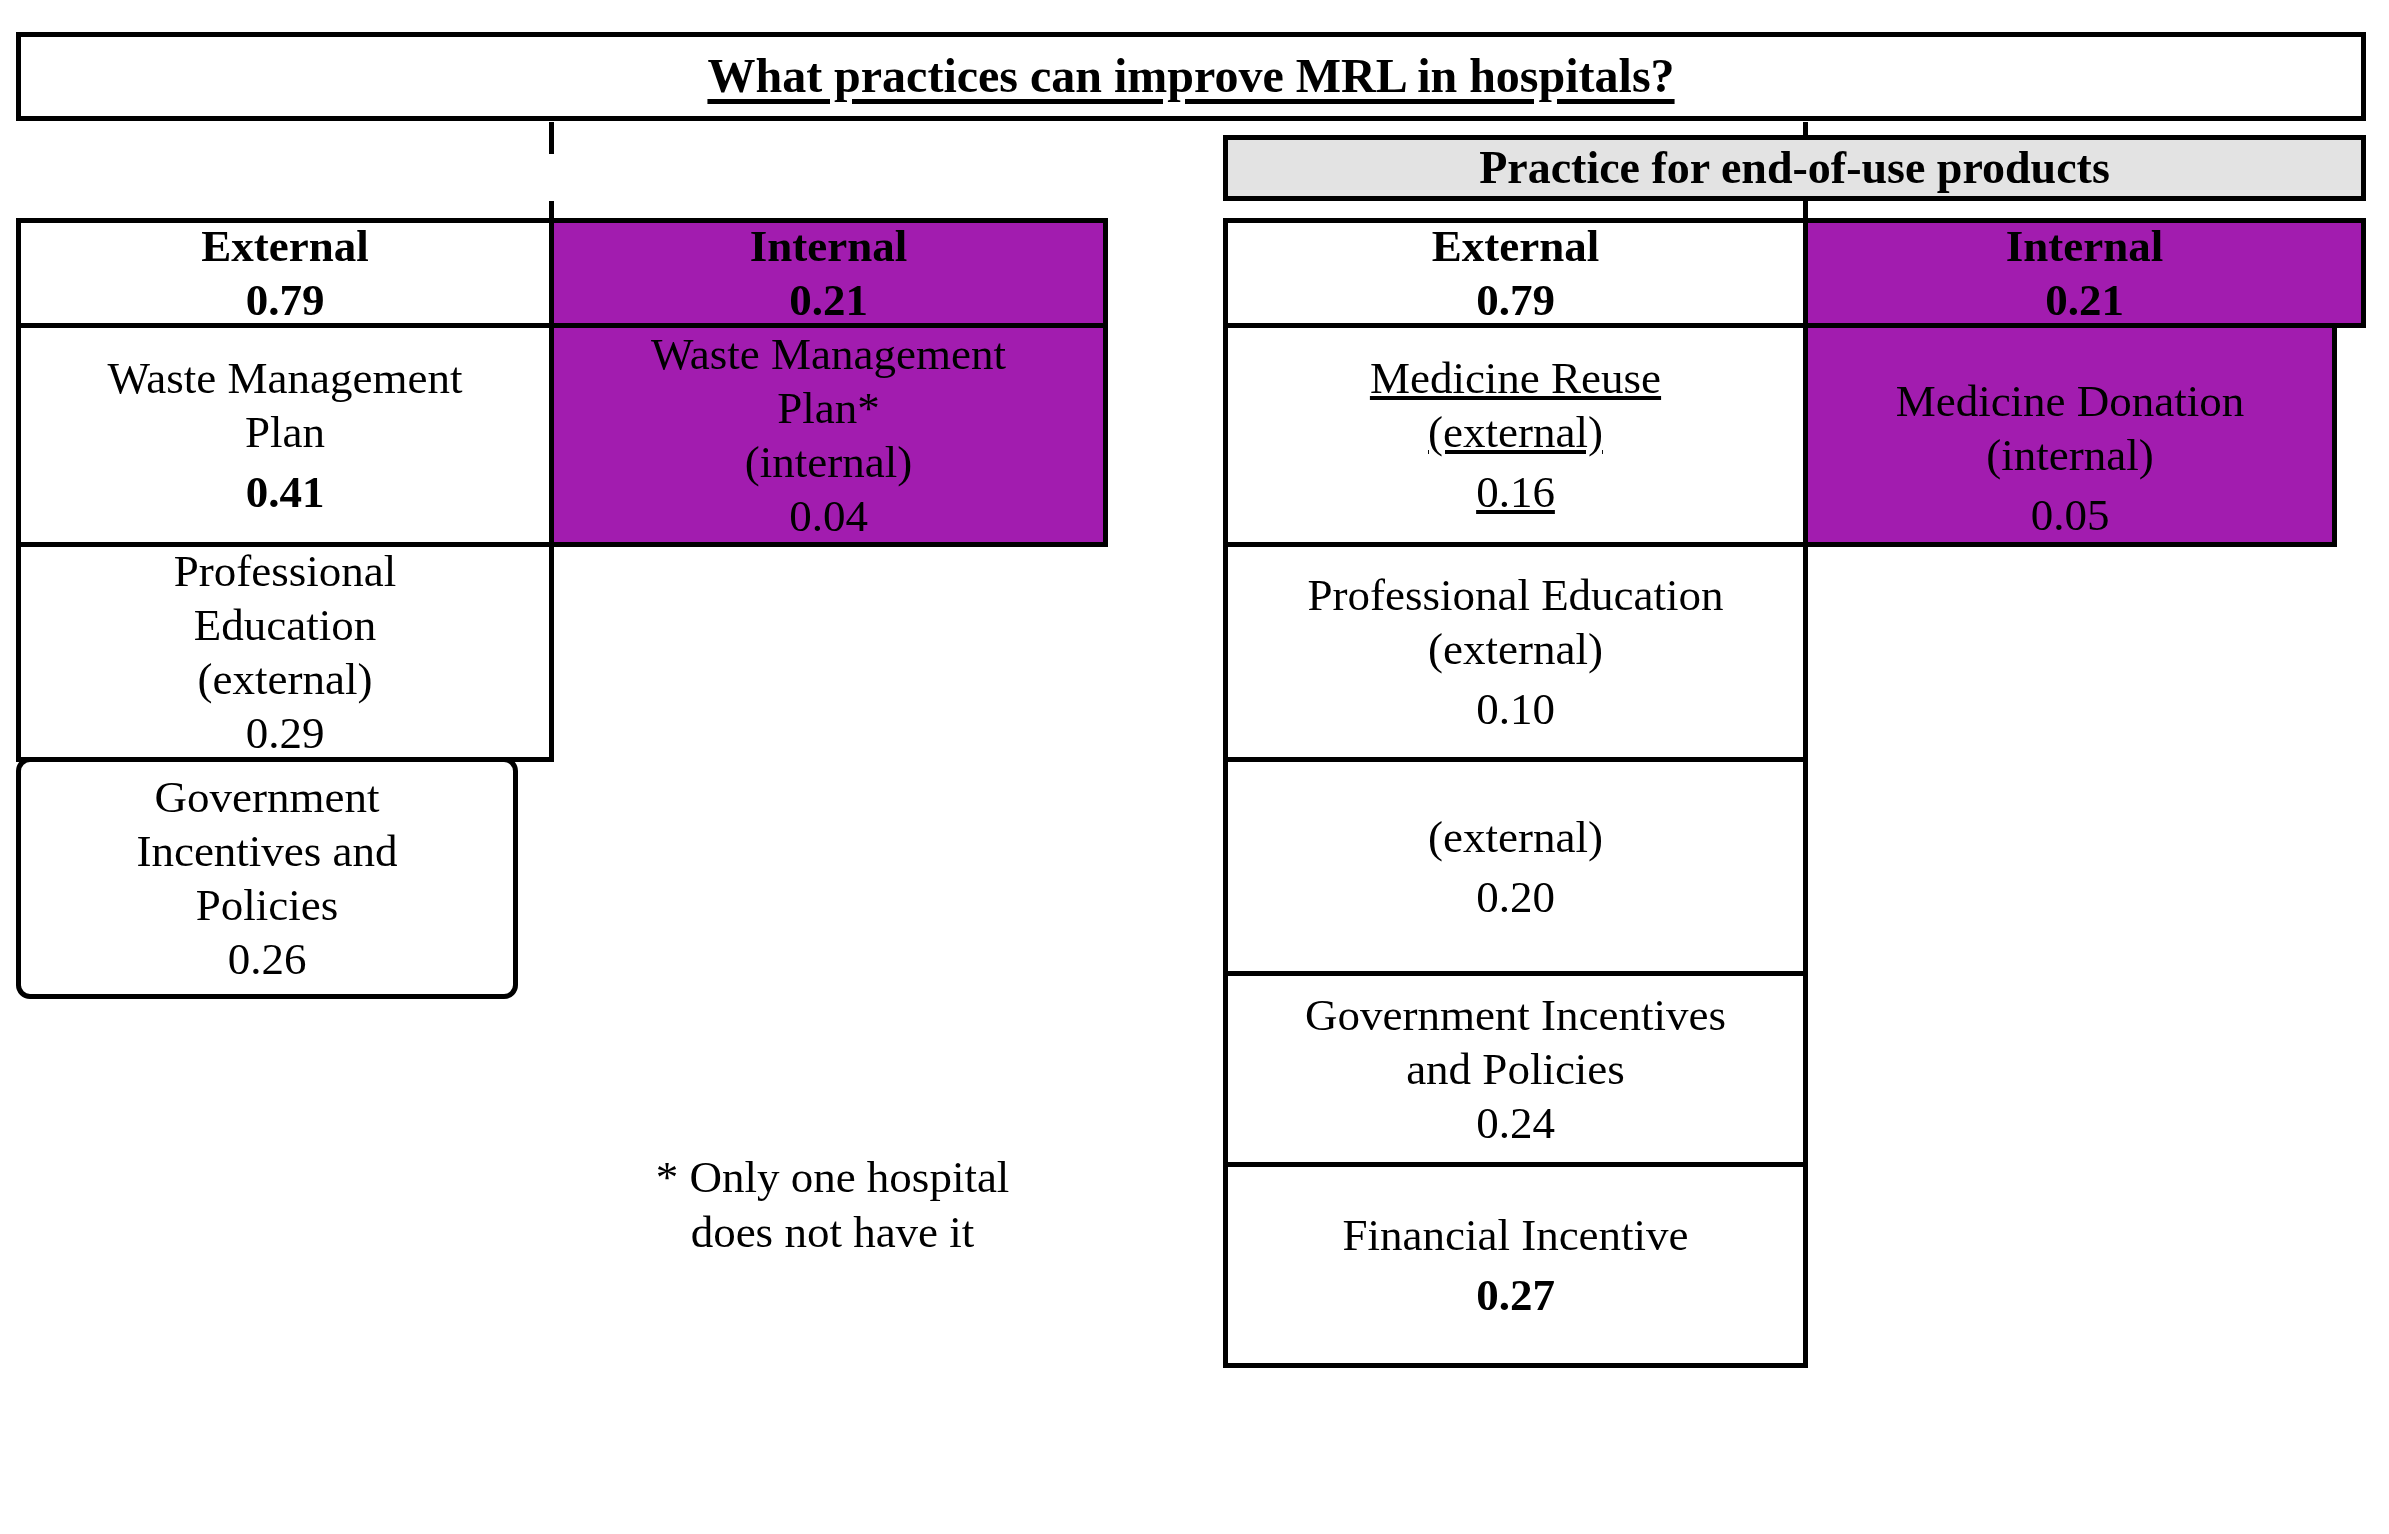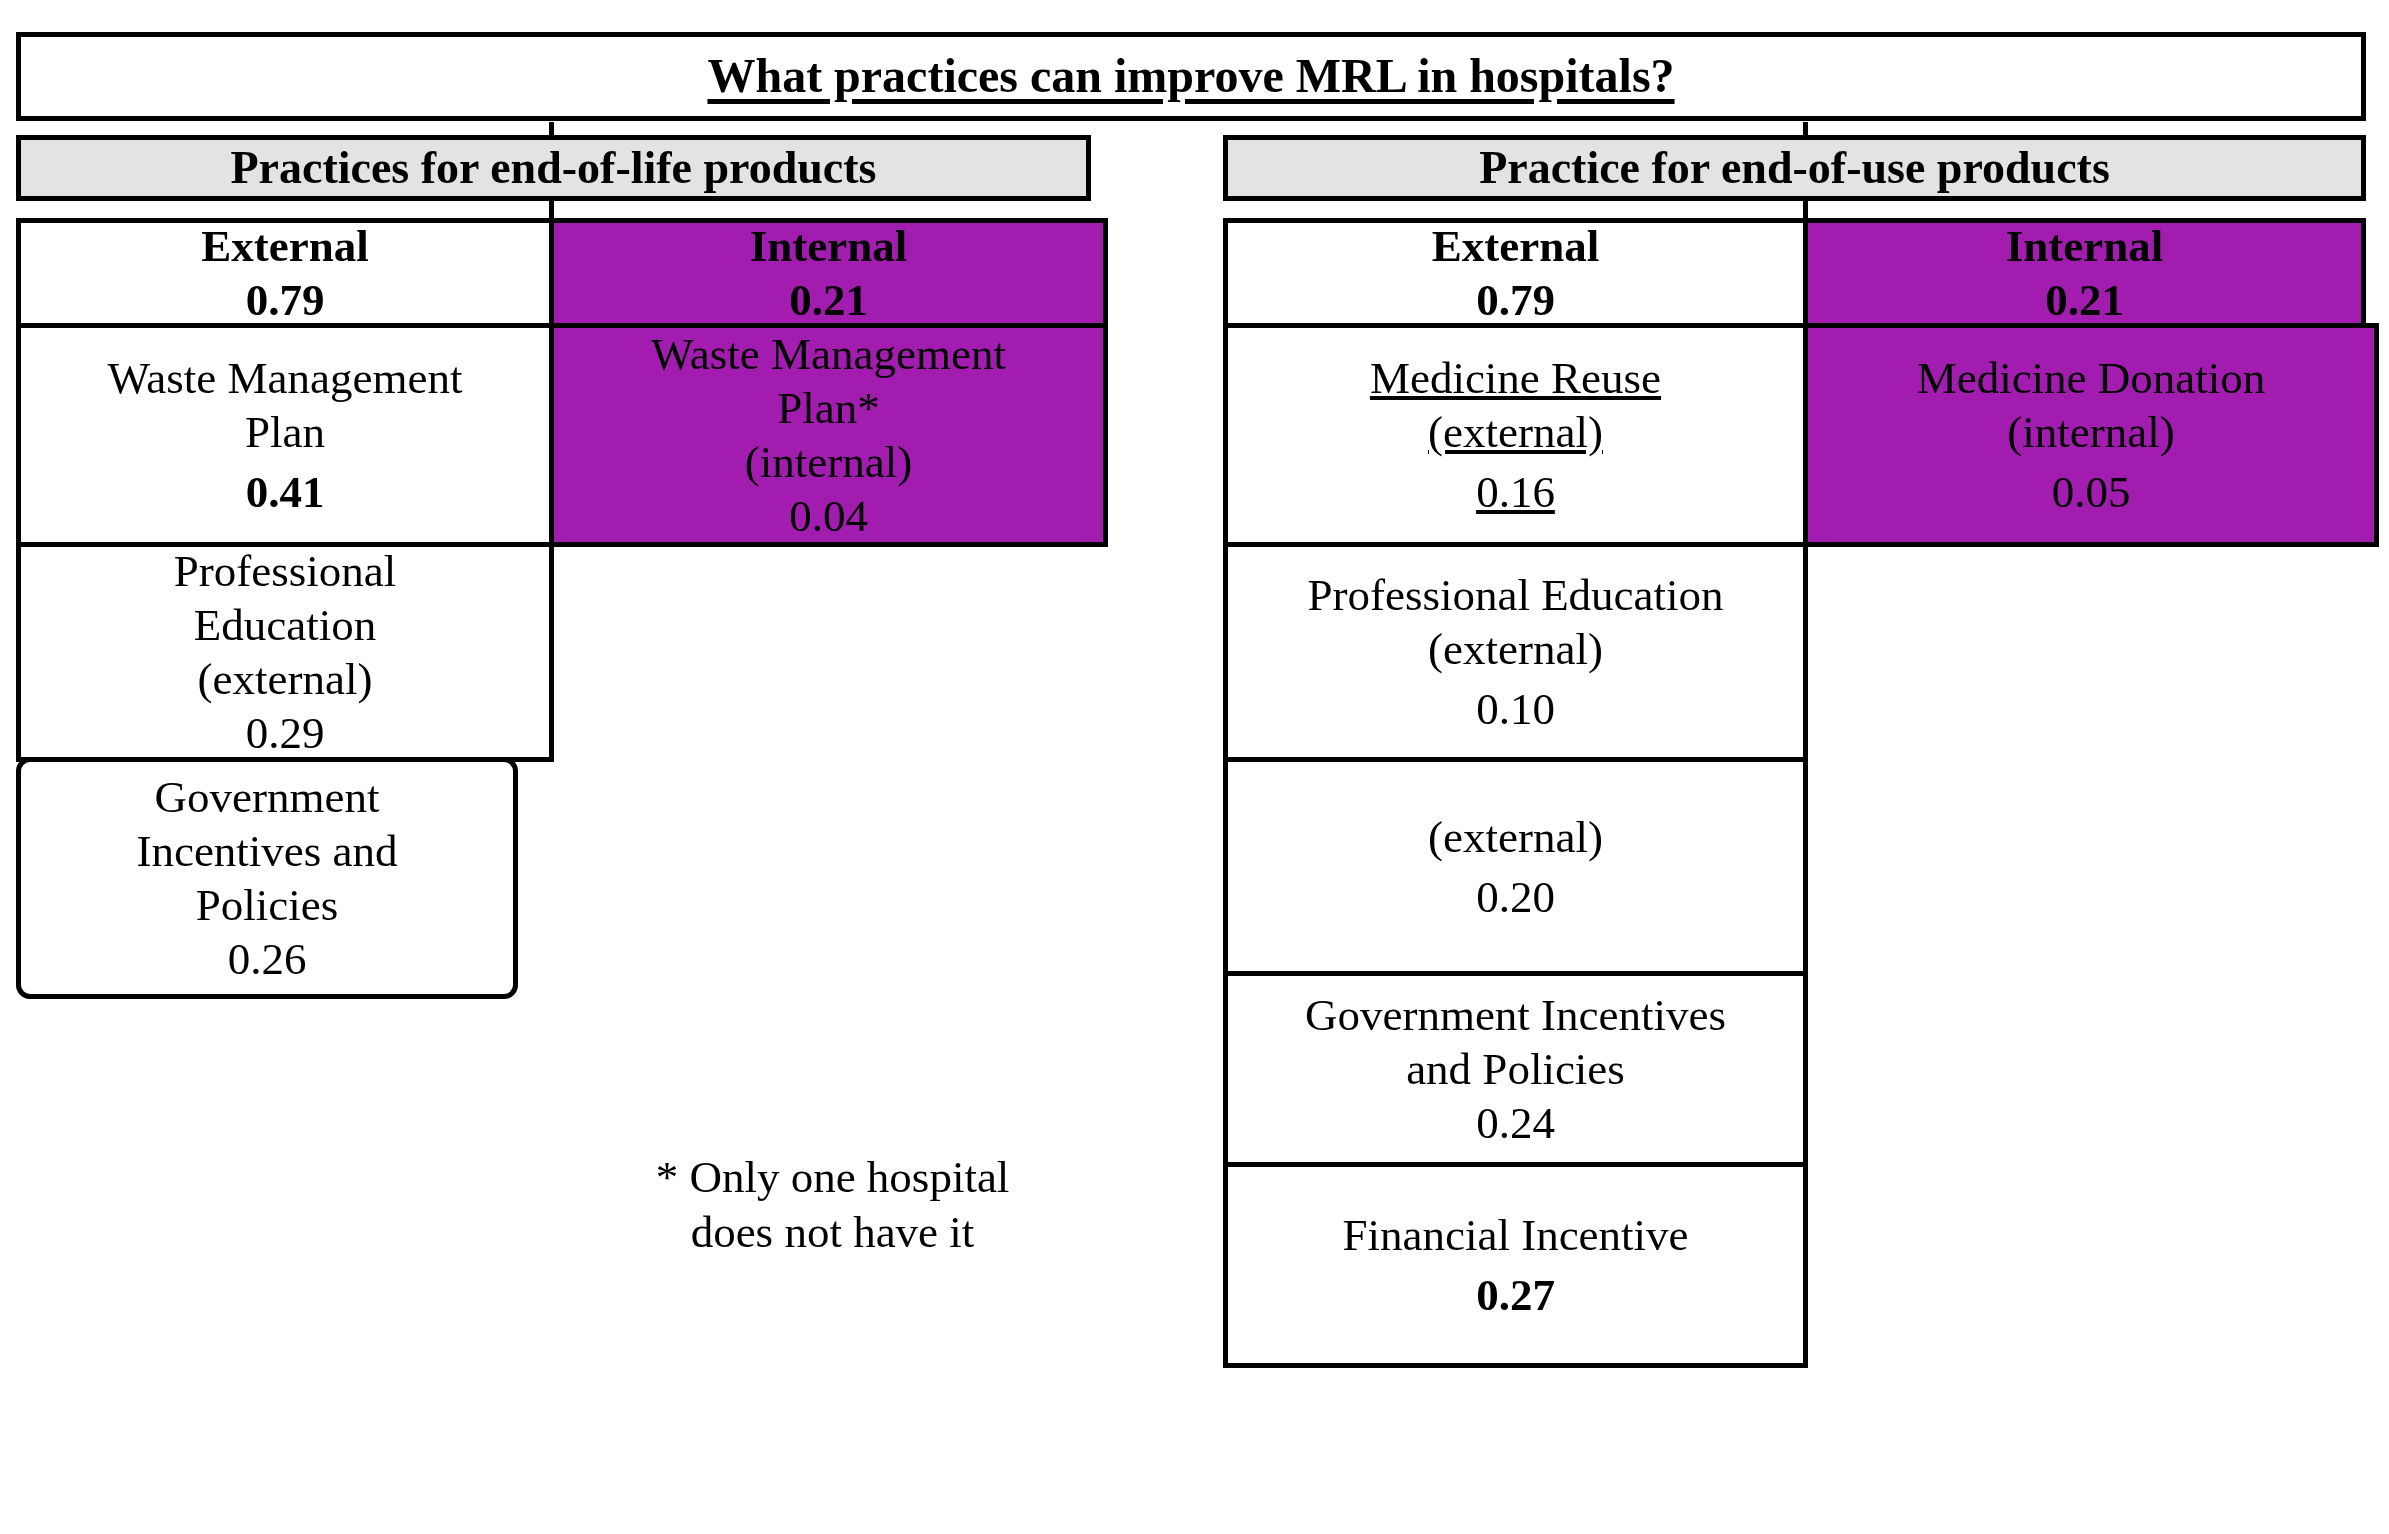--- a/index.html
+++ b/index.html
@@ -90,23 +90,20 @@
 
 <div class="canvas">
 
   <div class="box" style="left:16px; top:32px; width:2350px; height:89px;">
     <span class="title-text">What practices can improve MRL in hospitals?</span>
   </div>
 
   <div class="connector" style="left:549px; top:122px; width:5.1px; height:32px;"></div>
   <div class="connector" style="left:1803px; top:122px; width:5.1px; height:32px;"></div>
 
-  <div class="box shaded" style="left:16px; top:135px; width:1075px; height:66px;">
-    <span class="group-text">Practices for end-of-life products</span>
-  </div>
 
   <div class="connector" style="left:549px; top:201px; width:5.1px; height:22px;"></div>
 
   <div class="cell" style="left:16px; top:218px; width:538px; height:110px;">
     <span class="head-line">External</span>
     <span class="head-line">0.79</span>
   </div>
 
   <div class="cell shaded" style="left:549px; top:218px; width:559px; height:110px;">
     <span class="head-line">Internal</span>
@@ -187,21 +184,21 @@
     <span class="line">and Policies</span>
     <span class="line">0.24</span>
   </div>
 
   <div class="cell" style="left:1223px; top:1162px; width:585px; height:206px;">
     <span class="line">Financial Incentive</span>
     <span class="gap"></span>
     <span class="line b">0.27</span>
   </div>
 
-  <div class="cell shaded" style="left:1803px; top:323px; width:576px; height:224px;">
+  <div class="cell shaded" style="left:1803px; top:323px; width:534px; height:224px;justify-content:flex-end;">
     <span class="line">Medicine Donation</span>
     <span class="line">(internal)</span>
     <span class="gap"></span>
     <span class="line">0.05</span>
   </div>
 
 </div>
 
 
 </body></html>

